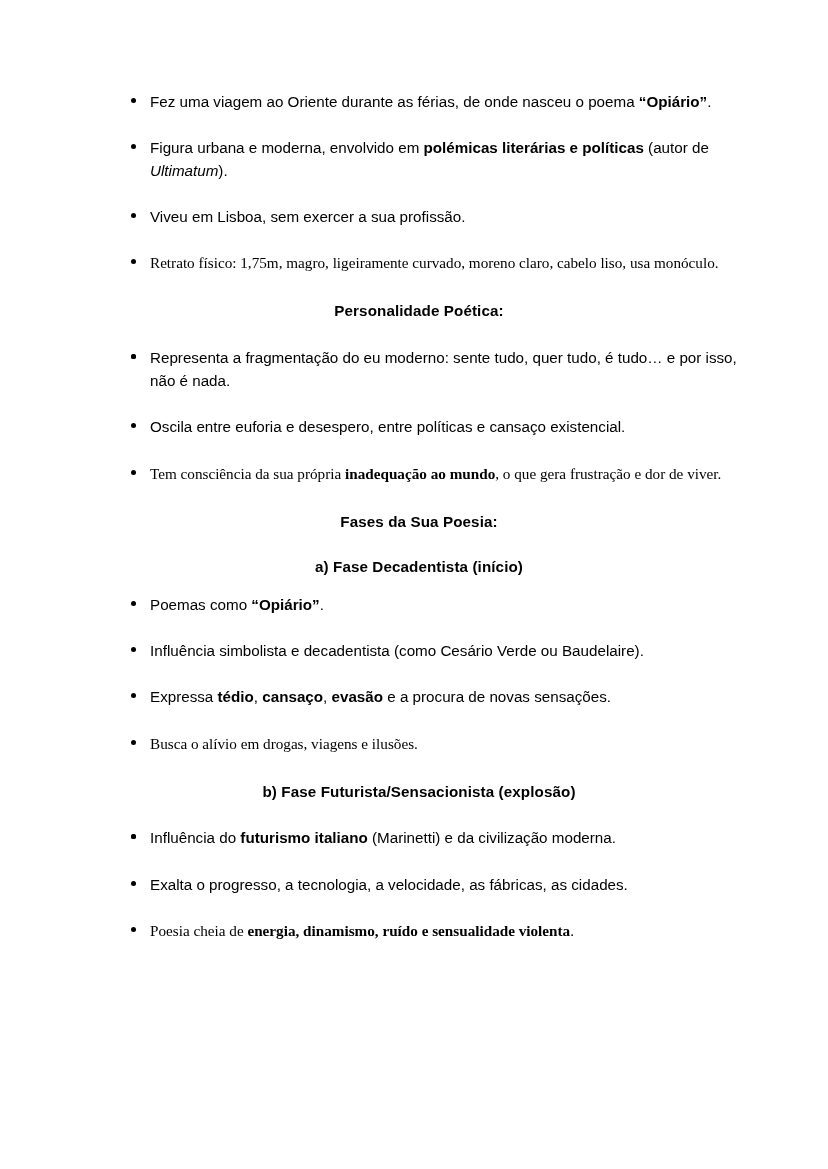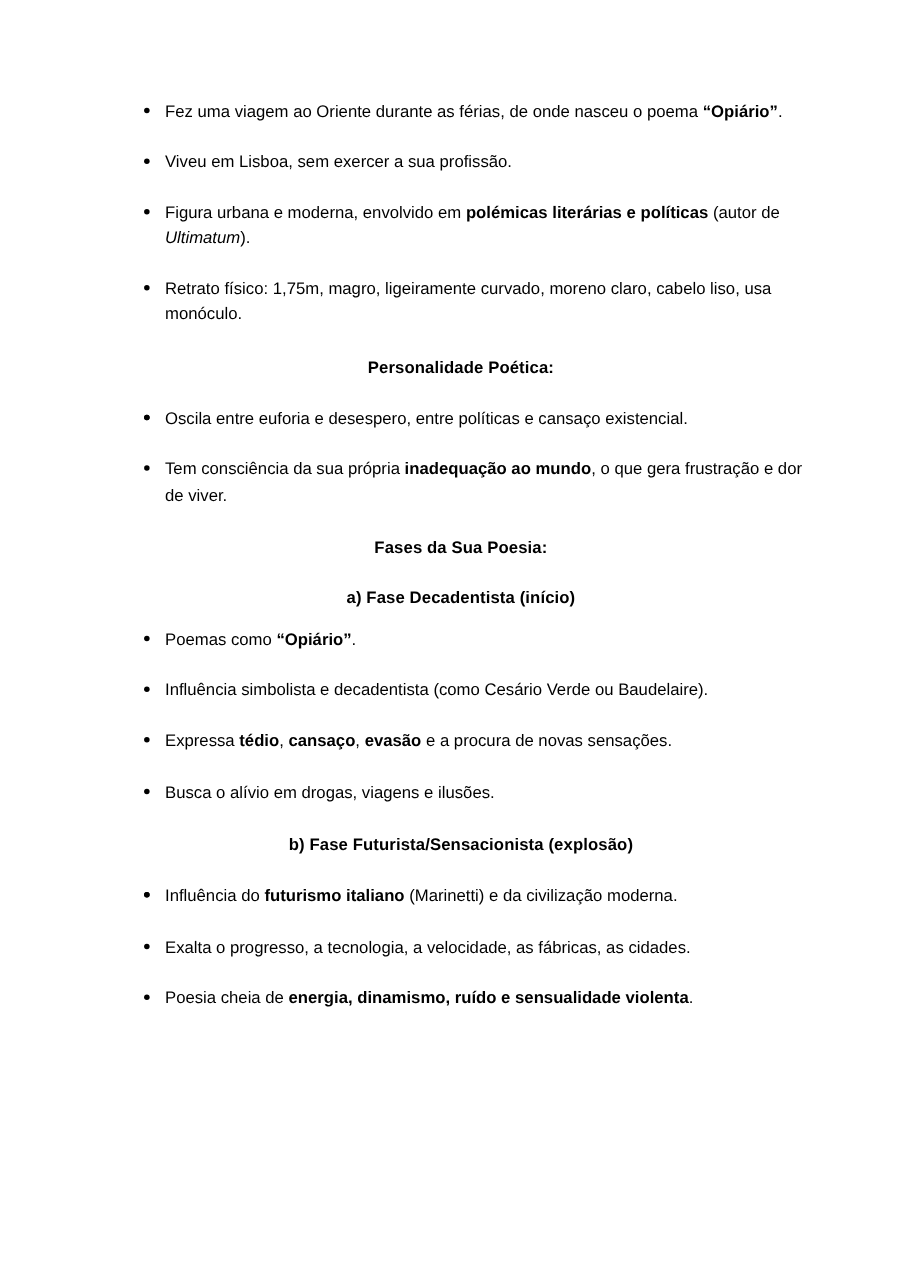--- a/index.html
+++ b/index.html
@@ -52,21 +52,21 @@
   ul.bullets.first         { margin-top: 0; }
 
   ul.bullets > li {
     position: relative;
     padding-left: 51px;
     font-size: 15.2px;
     line-height: 1.52;
     margin: 0 0 23px 0;
     color: #000;
   }
-  ul.bullets > li:last-child { margin-bottom: 0; }
+  ul.bullets > li:last-child { margin-bottom: 0; font-family: Liberation Serif, serif; }
 
   ul.bullets > li .dot {
     position: absolute;
     left: 32px;
     top: 8px;
     width: 5px;
     height: 5px;
     background: #000;
     border-radius: 50%;
     display: block;
@@ -74,27 +74,28 @@
   b, strong { font-weight: bold; }
   i, em { font-style: italic; }
 </style>
 </head>
 <body>
 
 <div class="page">
   <div class="content">
       <ul class="bullets first">
         <li><span class="dot"></span><span>Fez uma viagem ao Oriente durante as férias, de onde nasceu o poema <b>“Opiário”</b>.</span></li>
+        <li><span class="dot"></span><span>Figura urbana e moderna, envolvido em <b>polémicas literárias e políticas</b> (autor de <i>Ultimatum</i>).</span></li>
         <li><span class="dot"></span><span>Viveu em Lisboa, sem exercer a sua profissão.</span></li>
-        <li><span class="dot"></span><span>Figura urbana e moderna, envolvido em <b>polémicas literárias e políticas</b> (autor de <i>Ultimatum</i>).</span></li>
         <li><span class="dot"></span><span>Retrato físico: 1,75m, magro, ligeiramente curvado, moreno claro, cabelo liso, usa monóculo.</span></li>
       </ul>
       <div class="heading gap-top-lg">Personalidade Poética:</div>
       <ul class="bullets after-heading">
         <li><span class="dot"></span></li>
+        <li><span class="dot"></span><span>Representa a fragmentação do eu moderno: sente tudo, quer tudo, é tudo… e por isso, não é nada.</span></li>
         <li><span class="dot"></span><span>Oscila entre euforia e desespero, entre políticas e cansaço existencial.</span></li>
         <li><span class="dot"></span><span>Tem consciência da sua própria <b>inadequação ao mundo</b>, o que gera frustração e dor de viver.</span></li>
       </ul>
       <div class="heading gap-top-lg">Fases da Sua Poesia:</div>
       <div class="heading gap-top">a) Fase Decadentista (início)</div>
       <ul class="bullets after-heading">
         <li><span class="dot"></span><span>Poemas como <b>“Opiário”</b>.</span></li>
         <li><span class="dot"></span><span>Influência simbolista e decadentista (como Cesário Verde ou Baudelaire).</span></li>
         <li><span class="dot"></span><span>Expressa <b>tédio</b>, <b>cansaço</b>, <b>evasão</b> e a procura de novas sensações.</span></li>
         <li><span class="dot"></span><span>Busca o alívio em drogas, viagens e ilusões.</span></li>

